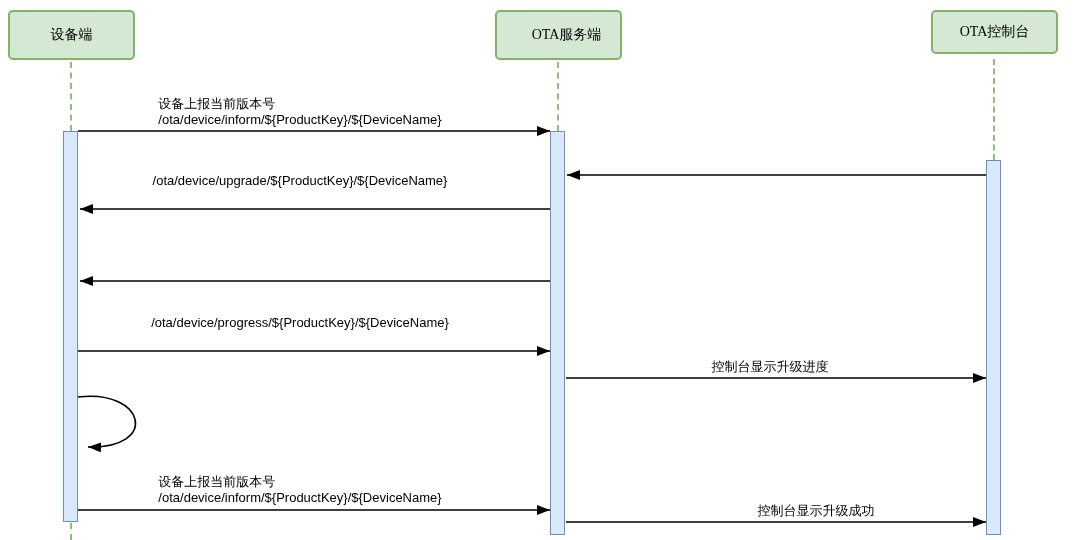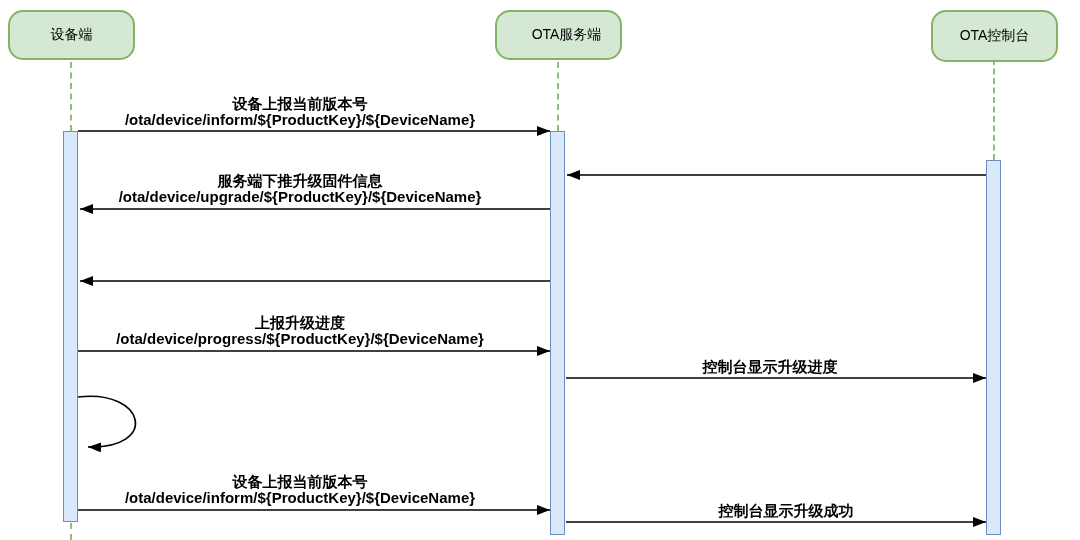--- a/index.html
+++ b/index.html
@@ -19,48 +19,47 @@
     background: #ffffff;
     font-family: "Liberation Sans", "DejaVu Sans", sans-serif;
     overflow: hidden;
     color: var(--text);
   }
   .actor {
     position: absolute;
     box-sizing: border-box;
     background: var(--actor-fill);
     border: 2px solid var(--actor-border);
-    border-radius: 15px;
+    border-radius: 5px;
     display: flex;
     align-items: center;
     justify-content: center;
     font-size: 14px;
     color: var(--text);
+    font-family: Liberation Serif, serif;
   }
   .lifeline {
     position: absolute;
     width: 0;
     border-left: 2px dashed var(--lifeline);
   }
   .activation {
     position: absolute;
     box-sizing: border-box;
     width: 15px;
     background: var(--activation-fill);
     border: 1.5px solid var(--activation-border);
   }
   .msg-label {
     position: absolute;
     transform: translateX(-50%);
-    text-align: center;
-    font-size: 15px;
+    font-size: 13px;
     line-height: 16px;
     white-space: nowrap;
     color: var(--text);
-    font-weight: bold;
   }
   .msg-label .l { display: block; }
   svg.arrows {
     position: absolute;
     left: 0; top: 0;
     width: 1080px; height: 540px;
     pointer-events: none;
   }
   svg.arrows line, svg.arrows path.loop {
     stroke: var(--arrow);
@@ -99,40 +98,38 @@
   <div class="activation" style="left:63px;  top:131px; height:391px;"></div>
   <div class="activation" style="left:550px; top:131px; height:404px;"></div>
   <div class="activation" style="left:986px; top:160px; height:375px;"></div>
 
   <div class="actor" style="left:8px;   top:10px; width:127px; height:50px;">
     <span>设备端</span>
   </div>
   <div class="actor" style="left:495px; top:10px; width:127px; height:50px;padding-left:16px;">
     <span>OTA服务端</span>
   </div>
-  <div class="actor" style="left:931px; top:10px; width:127px; height:52px;">
+  <div class="actor" style="left:931px; top:10px; width:127px; height:44px;">
     <span>OTA控制台</span>
   </div>
 
   <div class="msg-label" style="left:300px; top:96px;">
     <span class="l">设备上报当前版本号</span>
     <span class="l">/ota/device/inform/${ProductKey}/${DeviceName}</span>
   </div>
   <div class="msg-label" style="left:300px; top:173px;">
-    <span class="l">服务端下推升级固件信息</span>
     <span class="l">/ota/device/upgrade/${ProductKey}/${DeviceName}</span>
   </div>
   <div class="msg-label" style="left:300px; top:315px;">
-    <span class="l">上报升级进度</span>
     <span class="l">/ota/device/progress/${ProductKey}/${DeviceName}</span>
   </div>
   <div class="msg-label" style="left:770px; top:359px;">
     <span class="l">控制台显示升级进度</span>
   </div>
   <div class="msg-label" style="left:300px; top:474px;">
     <span class="l">设备上报当前版本号</span>
     <span class="l">/ota/device/inform/${ProductKey}/${DeviceName}</span>
   </div>
-  <div class="msg-label" style="left:786px; top:503px;">
+  <div class="msg-label" style="left:816px; top:503px;">
     <span class="l">控制台显示升级成功</span>
   </div>
 
 </div>
 
 </body></html>

